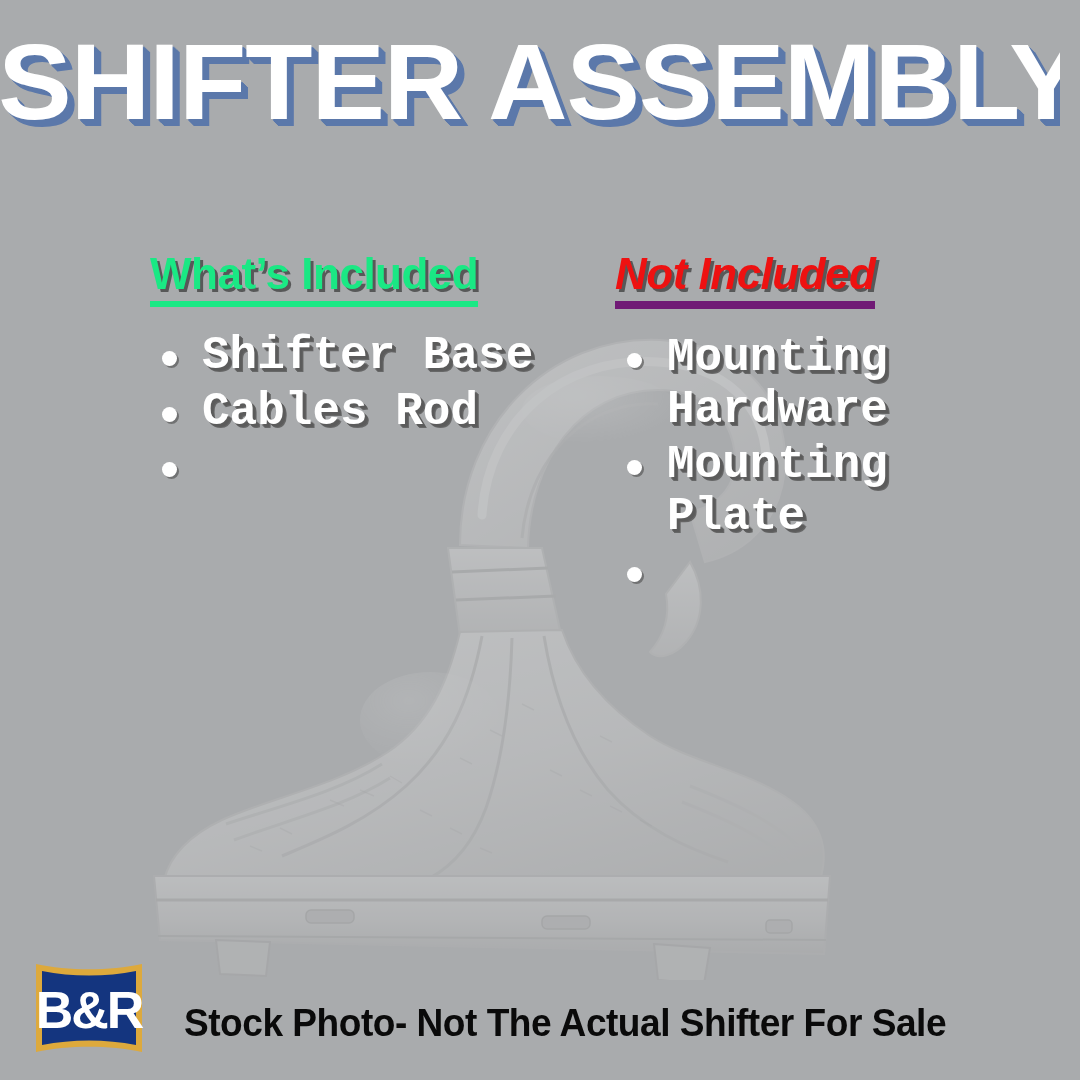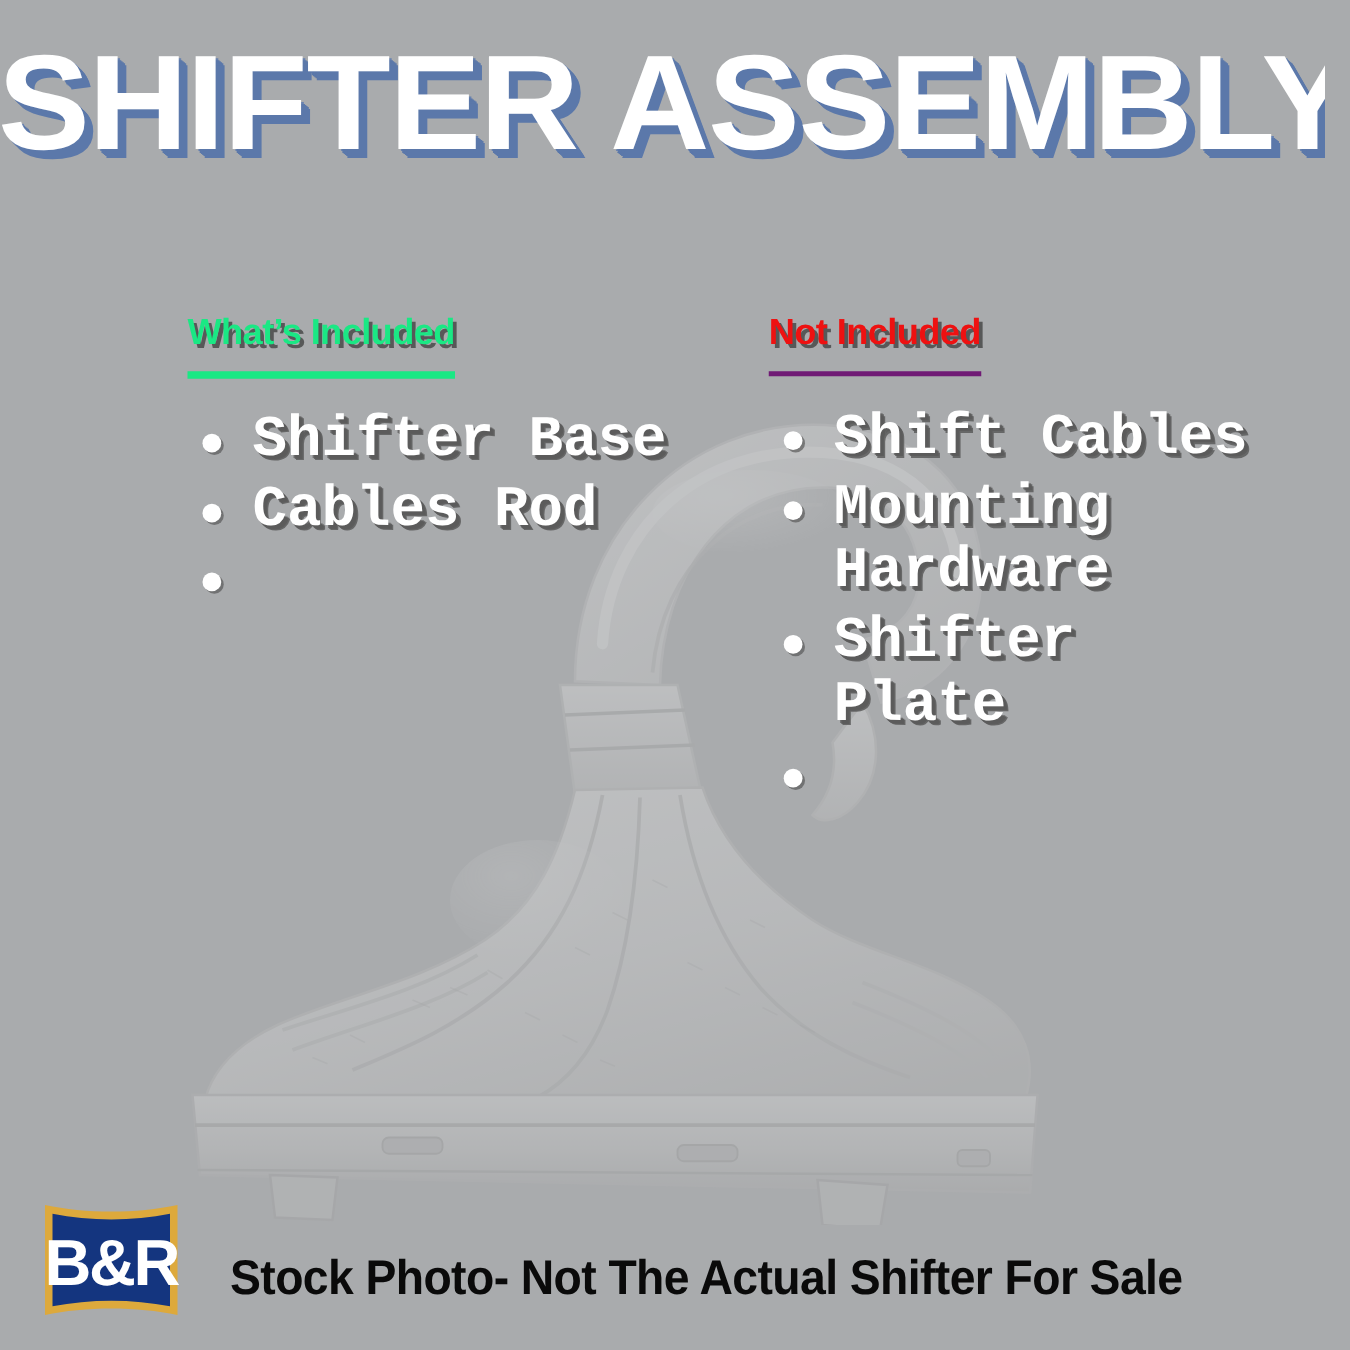--- a/index.html
+++ b/index.html
@@ -60,35 +60,36 @@
   .column {
     position:absolute;
     top:252px;
   }
   #col-included  { left:150px; width:430px; }
   #col-excluded  { left:615px; width:400px; }
 
   .col-heading {
     font-family:"Liberation Sans Narrow","Liberation Sans",sans-serif;
     font-weight:bold;
-    font-size:29px;
+    font-size:44px;
     line-height:1.0;
     letter-spacing:-0.5px;
     display:inline-block;
-    padding-bottom:16px;
+    padding-bottom:5px;
     white-space:nowrap;
     text-shadow:3px 3px 0 rgba(60,60,60,0.75);
   }
   #heading-included {
     color:#1ae884;
     border-bottom:6px solid #1ae884;
   }
   #heading-excluded {
     color:#ee1111;
-    border-bottom:4px solid #701a75;
+    border-bottom:8px solid #701a75;
+    font-style:italic;
   }
 
   ul.feature-list {
     list-style:none;
     margin-top:24px;
   }
   ul.feature-list li {
     position:relative;
     padding-left:52px;
     margin-bottom:4px;
@@ -248,31 +249,27 @@
       <li>
         <span class="bullet"></span>
       </li>
     </ul>
   </div>
 
   <div class="column" id="col-excluded">
     <div class="col-heading" id="heading-excluded">Not Included</div>
 
     <ul class="feature-list">
-      <li>
-        <span class="bullet"></span>
-        <span>Shift Cables</span>
-      </li>
       <li class="wrap">
         <span class="bullet"></span>
         <span>Mounting Hardware</span>
       </li>
       <li>
         <span class="bullet"></span>
-        <span>Shifter Plate</span>
+        <span>Mounting Plate</span>
       </li>
       <li>
         <span class="bullet"></span>
       </li>
     </ul>
   </div>
 
   <div id="logo">
     <svg viewBox="0 0 122 100" aria-hidden="true">
 

